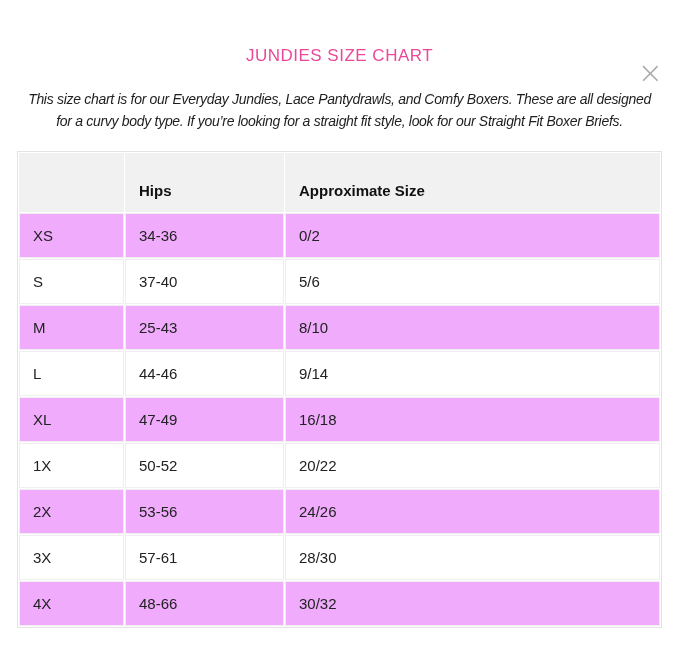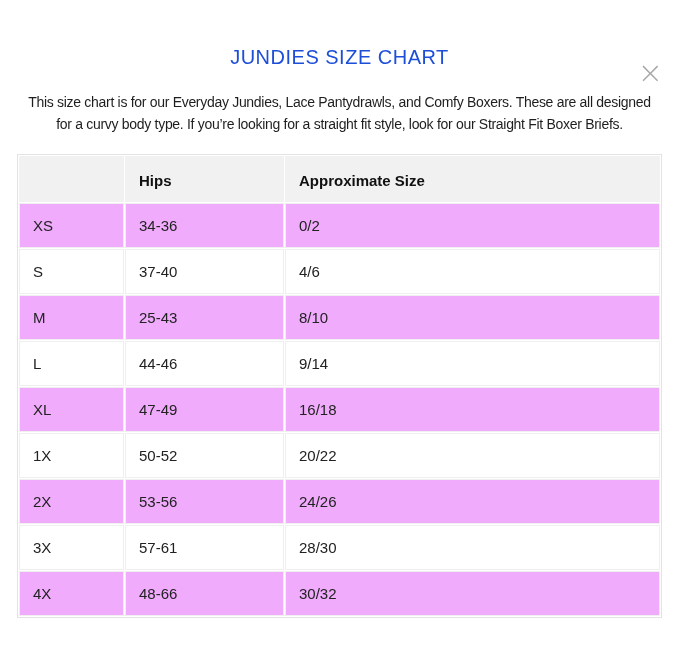--- a/index.html
+++ b/index.html
@@ -30,32 +30,33 @@
     font-family: "DejaVu Sans", sans-serif;
     font-size: 30px;
     font-weight: 300;
     line-height: 1;
     color: #a8a8a8;
     cursor: pointer;
   }
   .modal-title {
     margin: 46px 0 0 0;
     text-align: center;
-    font-size: 20px;
+    font-size: 17px;
     font-weight: 400;
     letter-spacing: 0.5px;
-    color: #1d4ed8;
+    color: #ec4899;
   }
   .description {
     margin-top: 22px;
     text-align: center;
     font-size: 14px;
     letter-spacing: -0.3px;
     line-height: 22px;
     color: #1e1e1e;
+    font-style: italic;
   }
   .description .line {
     white-space: nowrap;
   }
   .table-wrap {
     margin: 19px 17px 0 17px;
   }
   table.size-table {
     width: 645px;
     table-layout: fixed;
@@ -68,21 +69,21 @@
   }
   table.size-table col.c1 { width: 105px; }
   table.size-table col.c2 { width: 159px; }
   table.size-table th {
     background: #f1f1f1;
     border: 1px solid #f1f1f1;
     font-weight: 700;
     font-size: 15px;
     color: #111111;
     text-align: left;
-    padding: 3px 0 0 13px;
+    padding: 16px 0 0 13px;
     height: 41px;
   }
   table.size-table td {
     border: 1px solid #efefef;
     padding: 0 0 0 13px;
     height: 43px;
     font-weight: 400;
     vertical-align: middle;
   }
   tr.row-odd td { background: #f0abfc; }
@@ -118,21 +119,21 @@
       </thead>
       <tbody>
         <tr class="row-odd">
           <td>XS</td>
           <td>34-36</td>
           <td>0/2</td>
         </tr>
         <tr class="row-even">
           <td>S</td>
           <td>37-40</td>
-          <td>4/6</td>
+          <td>5/6</td>
         </tr>
         <tr class="row-odd">
           <td>M</td>
           <td>25-43</td>
           <td>8/10</td>
         </tr>
         <tr class="row-even">
           <td>L</td>
           <td>44-46</td>
           <td>9/14</td>

